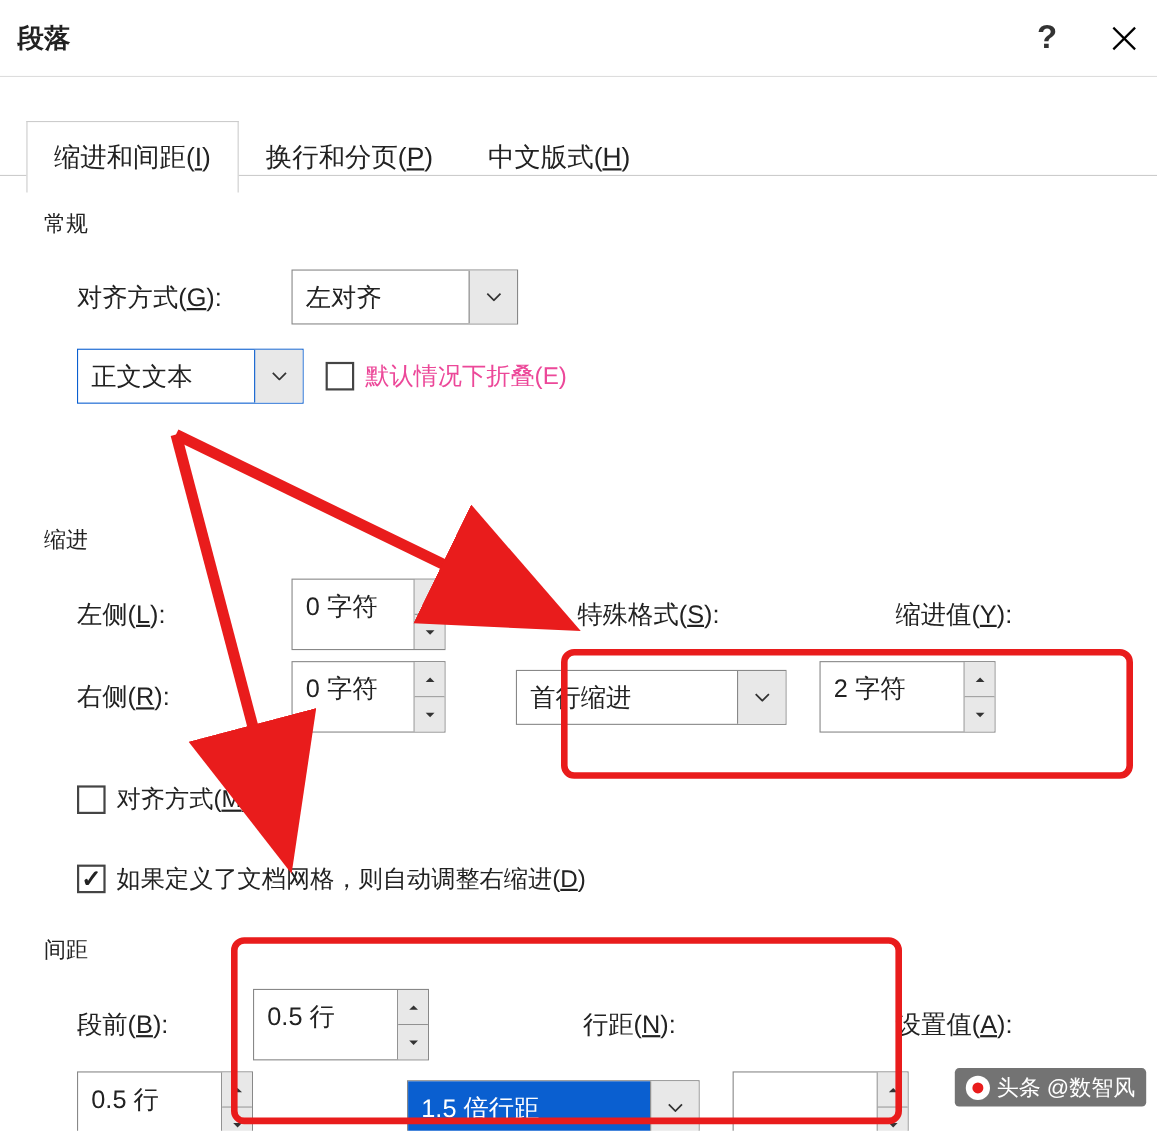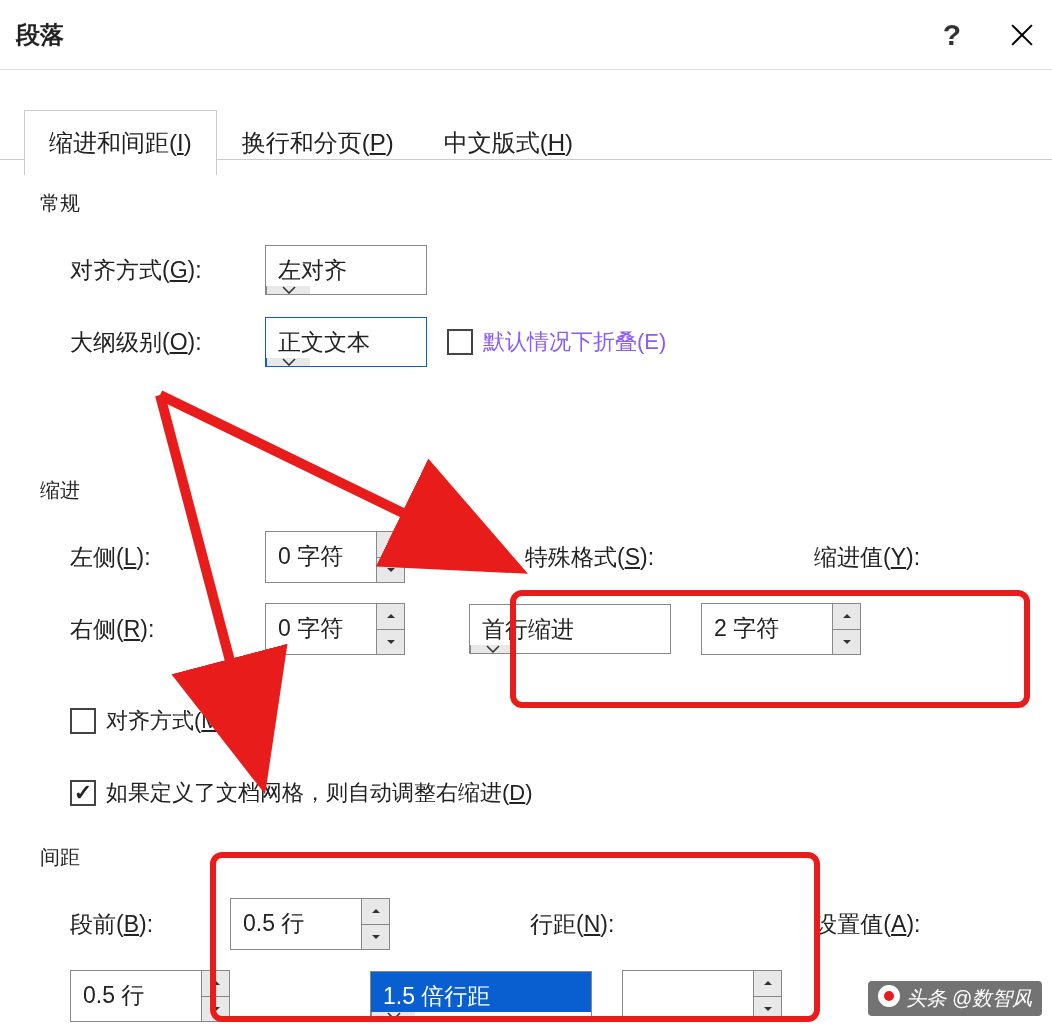--- a/index.html
+++ b/index.html
@@ -72,21 +72,20 @@
     min-height: 62px;
   }
   .label { width: 195px; font-size: 23px; }
   .u { text-decoration: underline; }
 
   .combo {
     display: flex;
     border: 1px solid #888;
     height: 50px;
     background: #fff;
-    flex-direction: column;
   }
   .combo .val {
     padding: 9px 12px 0;
     width: 160px;
     font-size: 23px;
   }
   .combo .btn {
     width: 44px;
     border-left: 1px solid #888;
     display: flex; align-items: center; justify-content: center;
@@ -105,21 +104,21 @@
     width: 26px; height: 26px; border: 2px solid #444;
     margin-right: 10px; display: flex; align-items: center; justify-content: center;
   }
   .checkbox .box.checked::after {
     content: "✓"; font-size: 22px; line-height: 1; font-weight: bold;
   }
 
   .spinner {
     display: flex;
     border: 1px solid #888;
-    height: 52px;
+    height: 65px;
     background: #fff;
   }
   .spinner .sval {
     padding: 9px 12px 0;
     width: 110px;
     font-size: 23px;
   }
   .spinner .sbtns {
     width: 28px;
     border-left: 1px solid #888;
@@ -146,27 +145,27 @@
   #redbox1 { left: 510px; top: 590px; width: 520px; height: 118px; }
   #redbox2 { left: 210px; top: 852px; width: 610px; height: 170px; }
 
   .arrow {
     position: absolute;
     pointer-events: none;
   }
 
   .watermark {
     position: absolute;
-    right: 10px; bottom: 12px;
+    right: 10px; bottom: 22px;
     background: rgba(0,0,0,0.55);
     color: #fff;
     font-size: 20px;
     padding: 4px 10px;
     border-radius: 4px;
-    display: flex;  font-style: italic;
+    display: flex; align-items: center;
   }
   .watermark .dot {
     width: 22px; height: 22px; border-radius: 50%; background: #fff;
     margin-right: 6px; display: inline-block;
     position: relative;
   }
   .watermark .dot::after {
     content: ""; position: absolute; left: 6px; top: 6px;
     width: 10px; height: 10px; background: #e91c1c; border-radius: 50%;
   }
@@ -204,34 +203,31 @@
     <div class="val">左对齐</div>
     <div class="btn">
       <svg viewBox="0 0 14 8">
           <path d="M1 1 L7 7 L13 1" fill="none" stroke="#333" stroke-width="1.6"></path>
         </svg>
     </div>
   </div>
 </div>
 
 <div class="row">
-  <div class="label">
-    <span>大纲级别(</span><span class="u">O</span><span>):</span>
-  </div>
   <div class="combo blue">
     <div class="val">正文文本</div>
     <div class="btn">
       <svg viewBox="0 0 14 8">
           <path d="M1 1 L7 7 L13 1" fill="none" stroke="#333" stroke-width="1.6"></path>
         </svg>
     </div>
   </div>
   <div class="checkbox">
     <span class="box"></span>
-    <span style="color:#8b5cf6">
+    <span style="color:#ec4899">
       <span>默认情况下折叠(</span><span>E</span><span>)</span>
     </span>
   </div>
 </div>
 
 <div class="section-title" style="margin-top:104px">缩进</div>
 
 <div class="row">
   <div class="label">
     <span>左侧(</span><span class="u">L</span><span>):</span>

